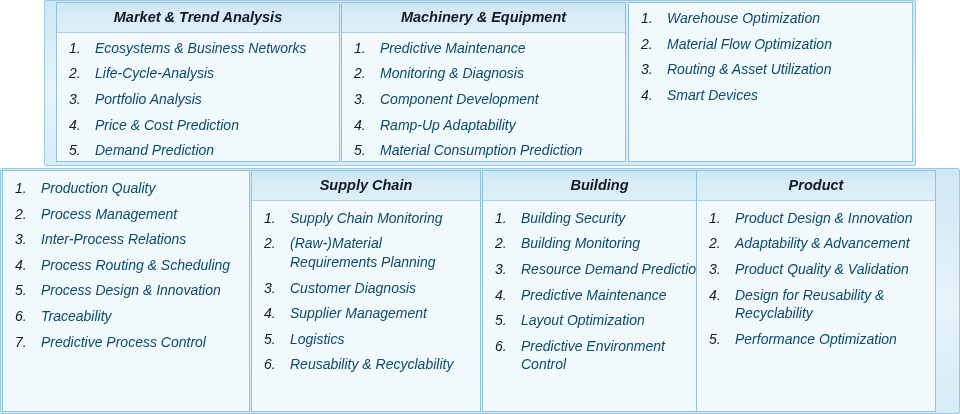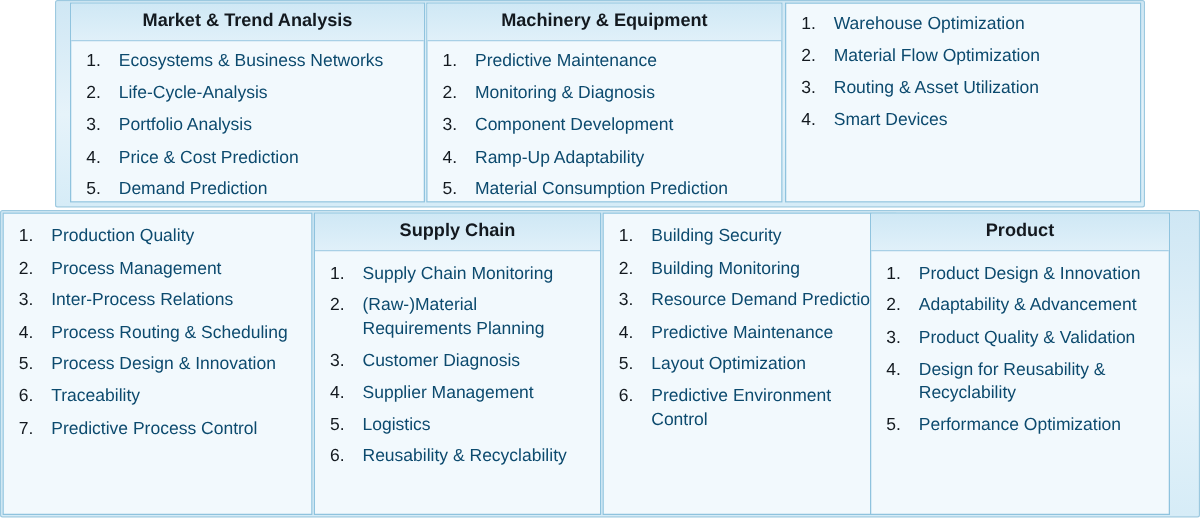--- a/index.html
+++ b/index.html
@@ -12,20 +12,21 @@
     height: 414px;
     font-family: "Liberation Sans", sans-serif;
     overflow: hidden;
     position: relative;
   }
 
   #diagram {
     position: relative;
     width: 788px;
     height: 414px;
+    font-style: italic;
   }
 
   
   .band {
     position: absolute;
     box-sizing: border-box;
     background: #d7ecf6;
     border: 1px solid #9cc9e0;
   }
   .band-top {
@@ -190,20 +191,21 @@
         <li>(Raw-)Material Requirements Planning</li>
         <li>Customer Diagnosis</li>
         <li>Supplier Management</li>
         <li>Logistics</li>
         <li>Reusability &amp; Recyclability</li>
       </ol>
     </div>
   </div>
 
   <div class="card card-building">
+    <div class="card-title">Building</div>
     <div class="card-body">
       <ol class="items">
         <li>Building Security</li>
         <li>Building Monitoring</li>
         <li>Resource Demand Prediction</li>
         <li>Predictive Maintenance</li>
         <li>Layout Optimization</li>
         <li>Predictive Environment Control</li>
       </ol>
     </div>

